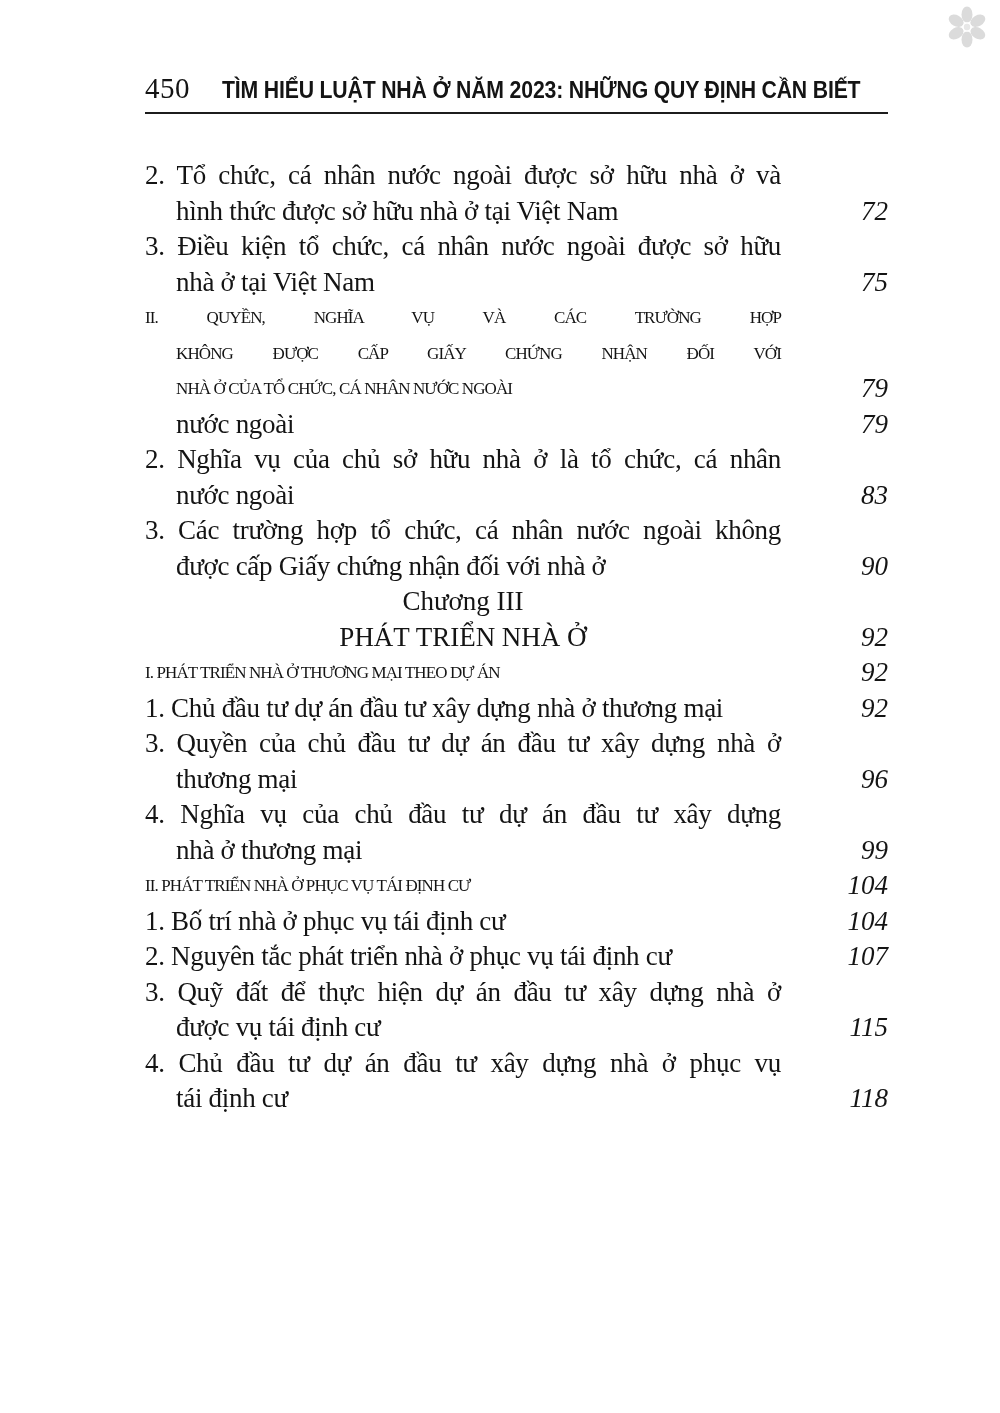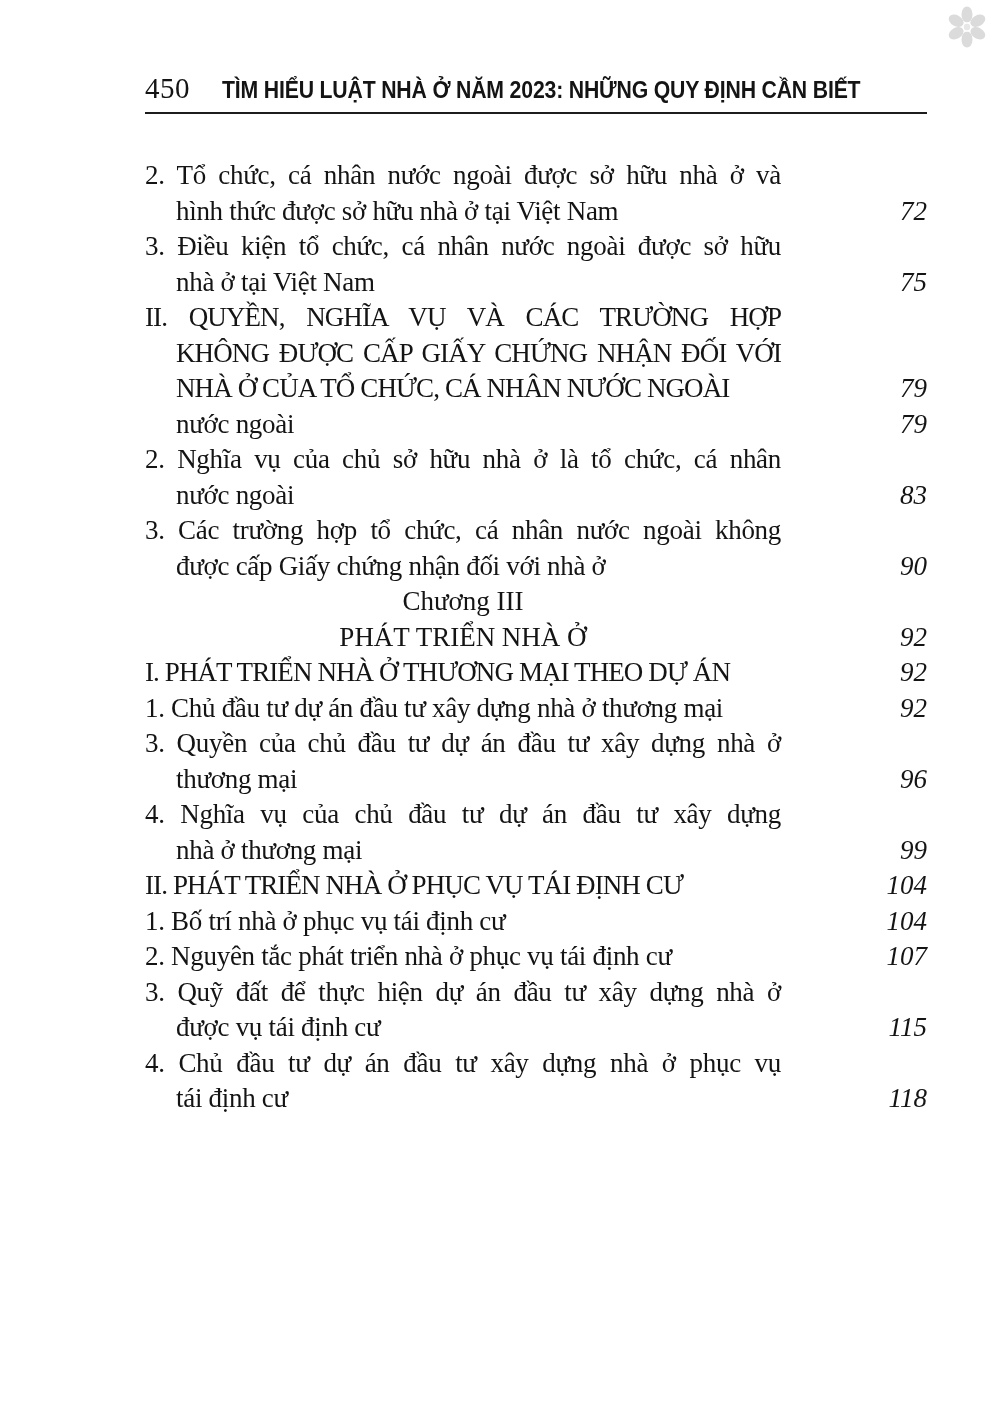--- a/index.html
+++ b/index.html
@@ -17,21 +17,21 @@
   }
   .decoration {
     position: absolute;
     top: 6px;
     right: 12px;
     width: 42px;
     height: 42px;
     opacity: 0.85;
   }
   .page {
-    padding: 72px 73px 0 145px;
+    padding: 72px 112px 0 145px;
   }
   .header {
     display: flex;
     align-items: baseline;
     white-space: nowrap;
   }
   .header-page-number {
     font-size: 29px;
     letter-spacing: 0.5px;
     flex: 0 0 auto;
@@ -66,21 +66,21 @@
     letter-spacing: -0.3px;
   }
   .ln.cont {
     padding-left: 31px;
   }
   .ln.fill {
     text-align: justify;
     text-align-last: justify;
   }
   .toc-entry.section .ln {
-    font-size: 27px;
+    font-size: 17px;
     letter-spacing: -0.9px;
   }
   .toc-entry.chapter-label .ln,
   .toc-entry.chapter-title .ln {
     text-align: right;
     text-align-last: center;
     font-weight: 400;
     letter-spacing: 0;
   }
   .entry-page {

